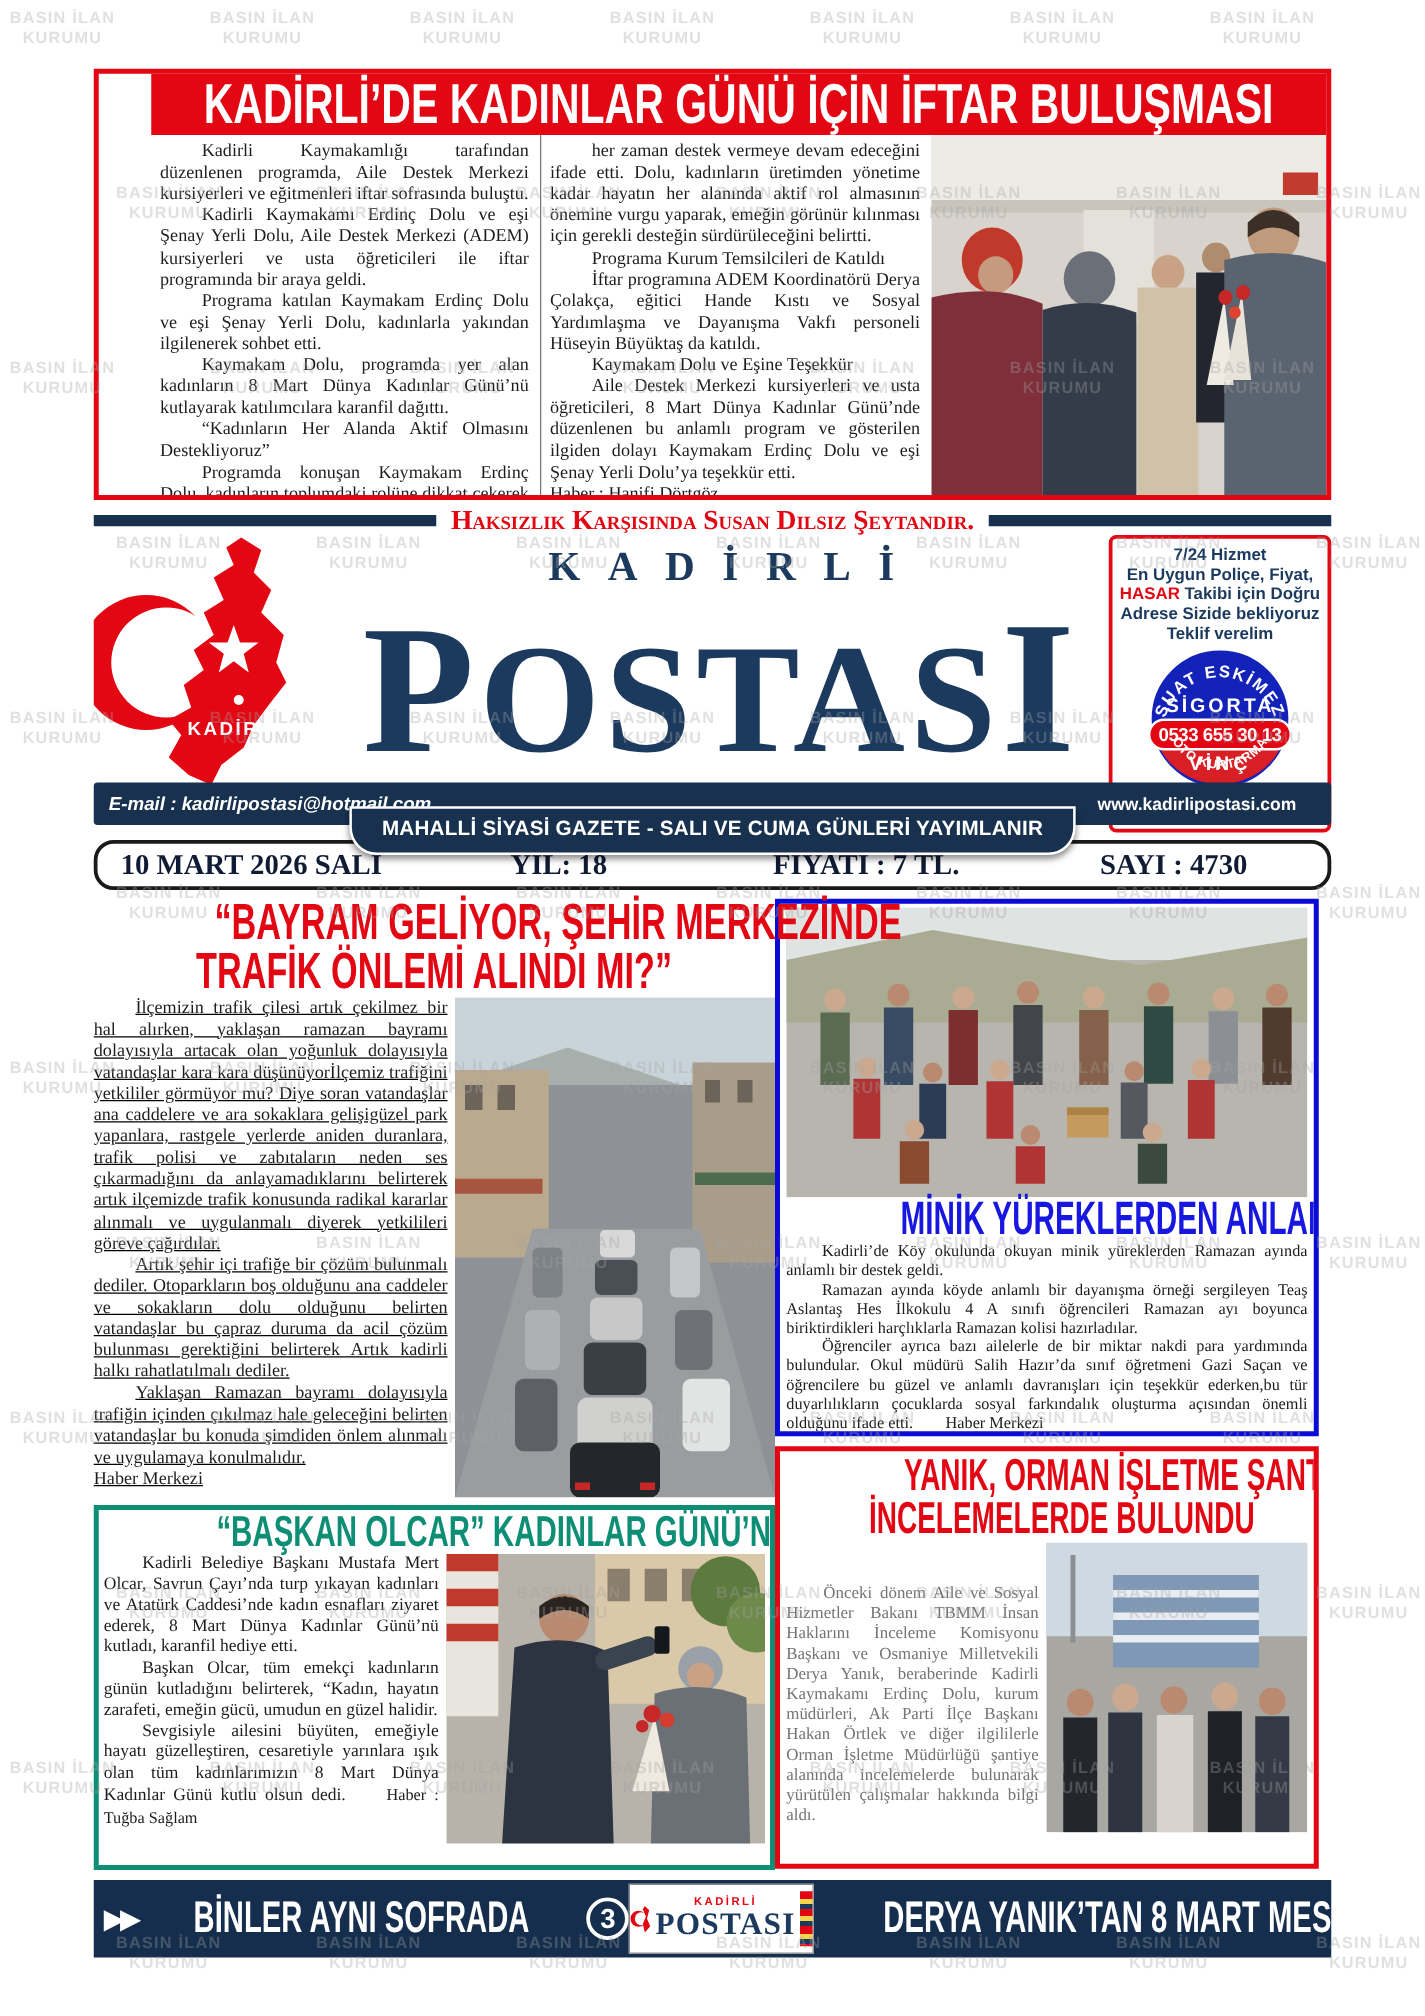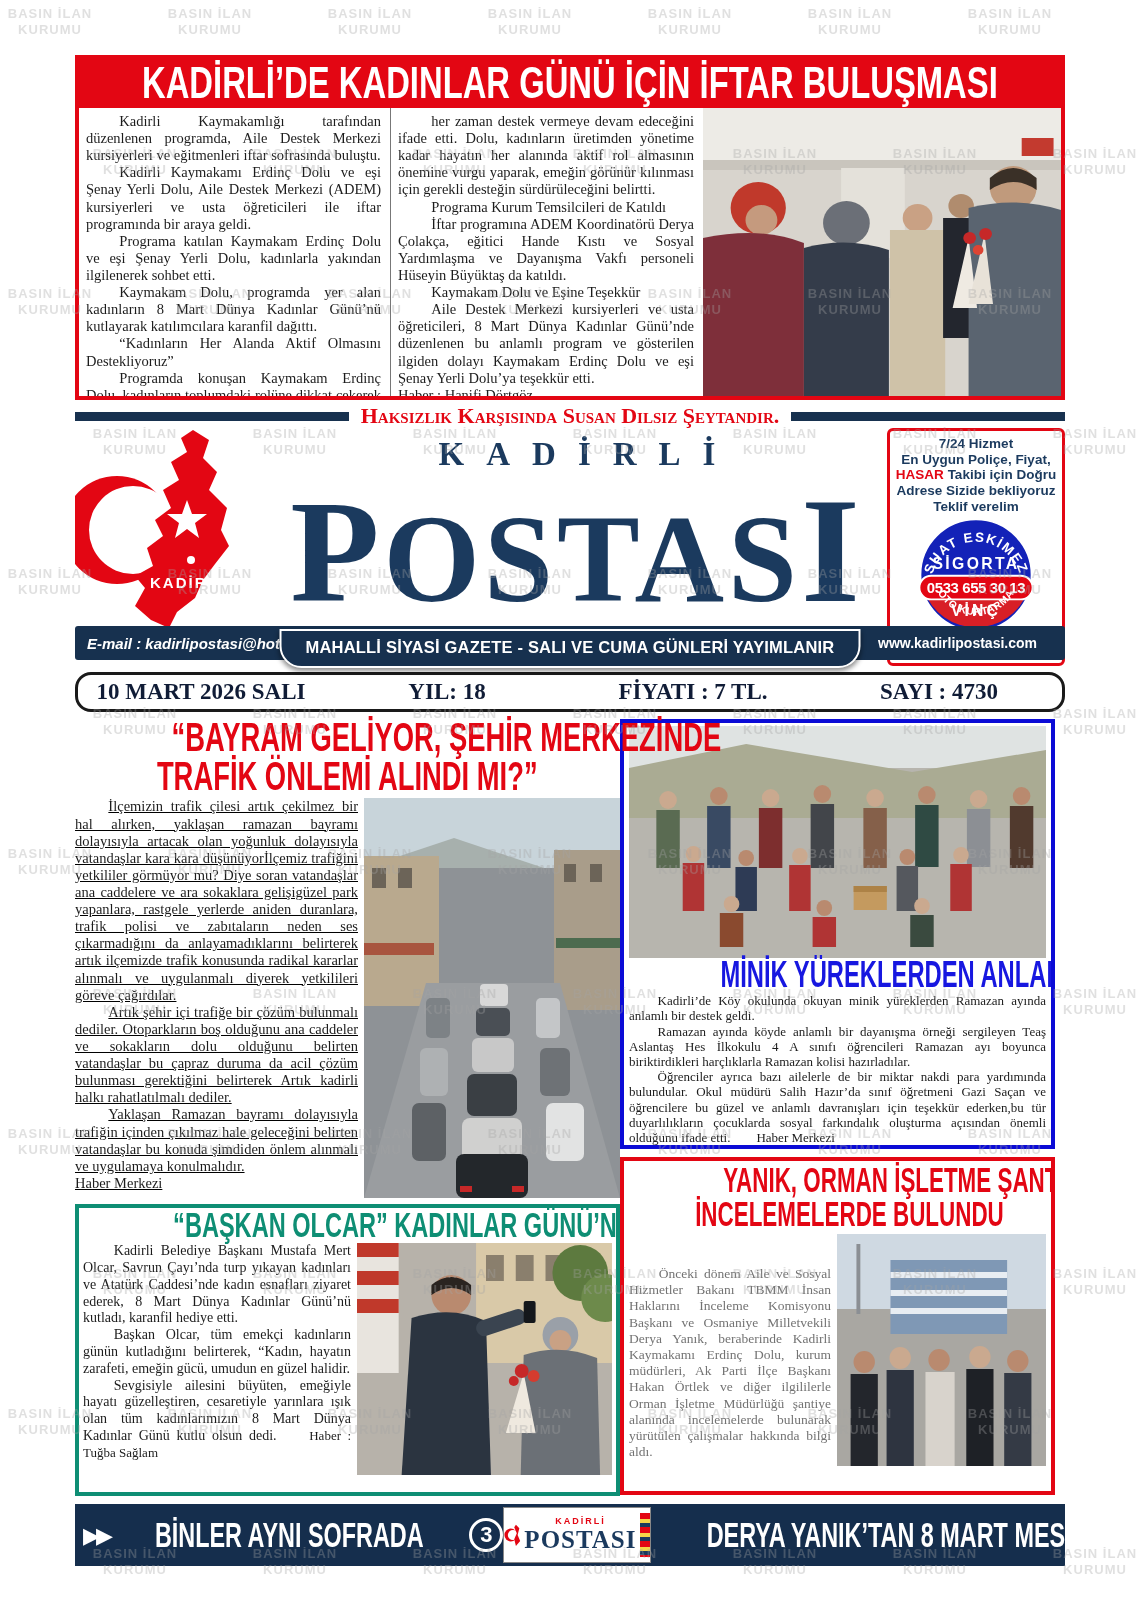--- a/index.html
+++ b/index.html
@@ -16,21 +16,21 @@
   .hl { display:inline-block; white-space:nowrap; font-family:"Liberation Sans",sans-serif; font-weight:bold; }
   .hl-banner { font-size:41px; transform:scaleX(.80) scaleY(1.10); color:#fff; }
   .hl-red    { font-size:37px; transform:scaleX(.74) scaleY(1.10); color:#e30613; }
   .hl-blue   { font-size:33px; transform:scaleX(.72) scaleY(1.14); color:#1717e0; }
   .hl-yanik  { font-size:32px; transform:scaleX(.70) scaleY(1.12); color:#e30613; }
   .hl-teal   { font-size:31px; transform:scaleX(.76) scaleY(1.12); color:#0e8e74; }
   .hl-bottom { font-size:30px; transform:scaleX(.78) scaleY(1.18); color:#fff; }
   .hl-wrap { text-align:center; line-height:1.06; }
 
   
-  .top-story { height:345px; border:4px solid #e30613; background:#fff; }
+  .top-story { height:345px; border:4px solid #e30613; background:#fff;padding-left:42px; }
   .ts-banner { height:49px; background:#e30613; display:flex; align-items:center; justify-content:center; overflow:hidden; }
   .ts-body { display:flex; height:288px; overflow:hidden; }
   .ts-col { width:312px; padding:5px 9px 2px 7px; }
   .ts-col1 { border-right:1px solid #777; }
   .ts-photo { flex:1; position:relative; overflow:hidden; }
   .top-story p, .traffic-text p { font-size:14.5px; line-height:1.18; text-align:justify; text-indent:2.3em; color:#1c1c1c; }
   .byline { text-align:center; text-indent:0 !important; }
 
   
   .slogan-row { height:24px; margin-top:4px; display:flex; align-items:center; }
@@ -48,21 +48,21 @@
   .ad-box { width:178px; height:238px; border:3px solid #e30613; border-radius:6px; padding:5px 3px 2px;
             text-align:center; background:#fff; }
   .ad-line { font:bold 13.5px "Liberation Sans",sans-serif; color:#1b3a5e; line-height:1.16; }
   .ad-red { color:#e30613; }
   .ad-badge { margin-top:2px; }
 
   
   .info-bar { height:34px; background:#17314f; border-radius:3px; display:flex; align-items:center; position:relative; color:#fff; }
   .info-email { margin-left:12px; font:bold italic 15px "Liberation Sans",sans-serif; }
   .info-web { margin-left:auto; margin-right:28px; font:bold 14px "Liberation Sans",sans-serif; }
-  .info-tab { position:absolute; left:50%; transform:translateX(-50%); top:3px; background:#17314f; color:#fff;
+  .info-tab { position:absolute; left:50%; transform:translateX(-50%); top:19px; background:#17314f; color:#fff;
               border:2px solid #fff; border-radius:0 0 22px 22px; padding:7px 24px 9px; white-space:nowrap;
               font:bold 16.5px "Liberation Sans",sans-serif; letter-spacing:.2px; box-shadow:0 3px 5px rgba(0,0,0,.45); z-index:5; }
 
   
   .date-bar { margin-top:12px; height:40px; border:3px solid #1a1a1a; border-radius:16px; display:flex; align-items:center; }
   .date-cell { flex:1; text-align:center; font:bold 23px "Liberation Serif",serif; color:#101c36; white-space:nowrap; }
 
   
   .main-grid { display:flex; margin-top:6px;align-items:center; }
   .left-col { width:545px; }

